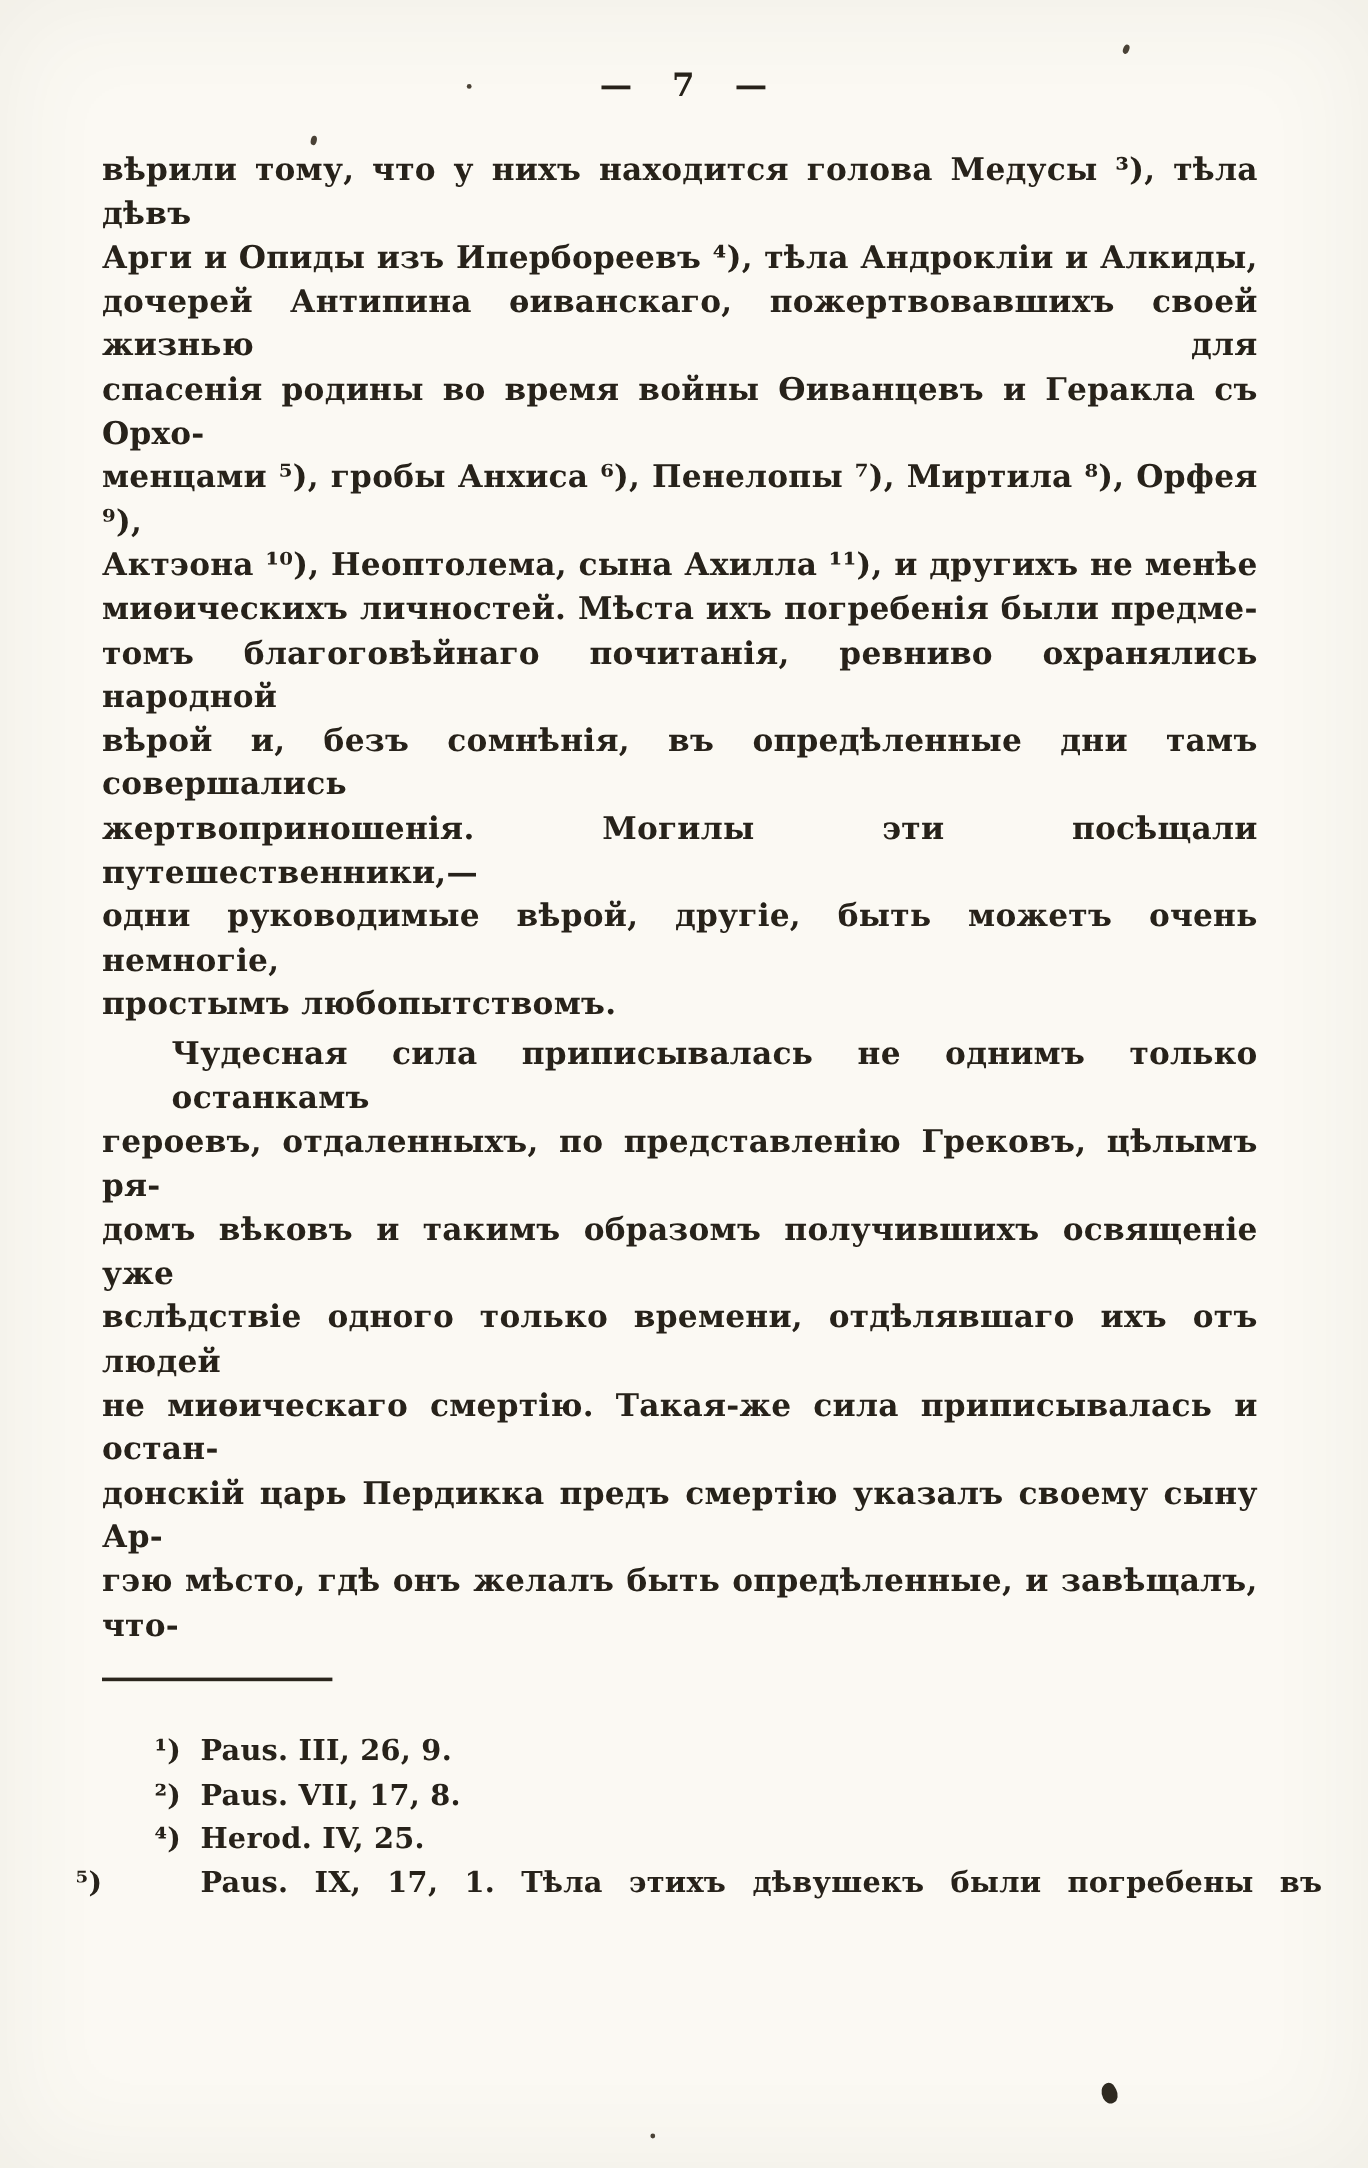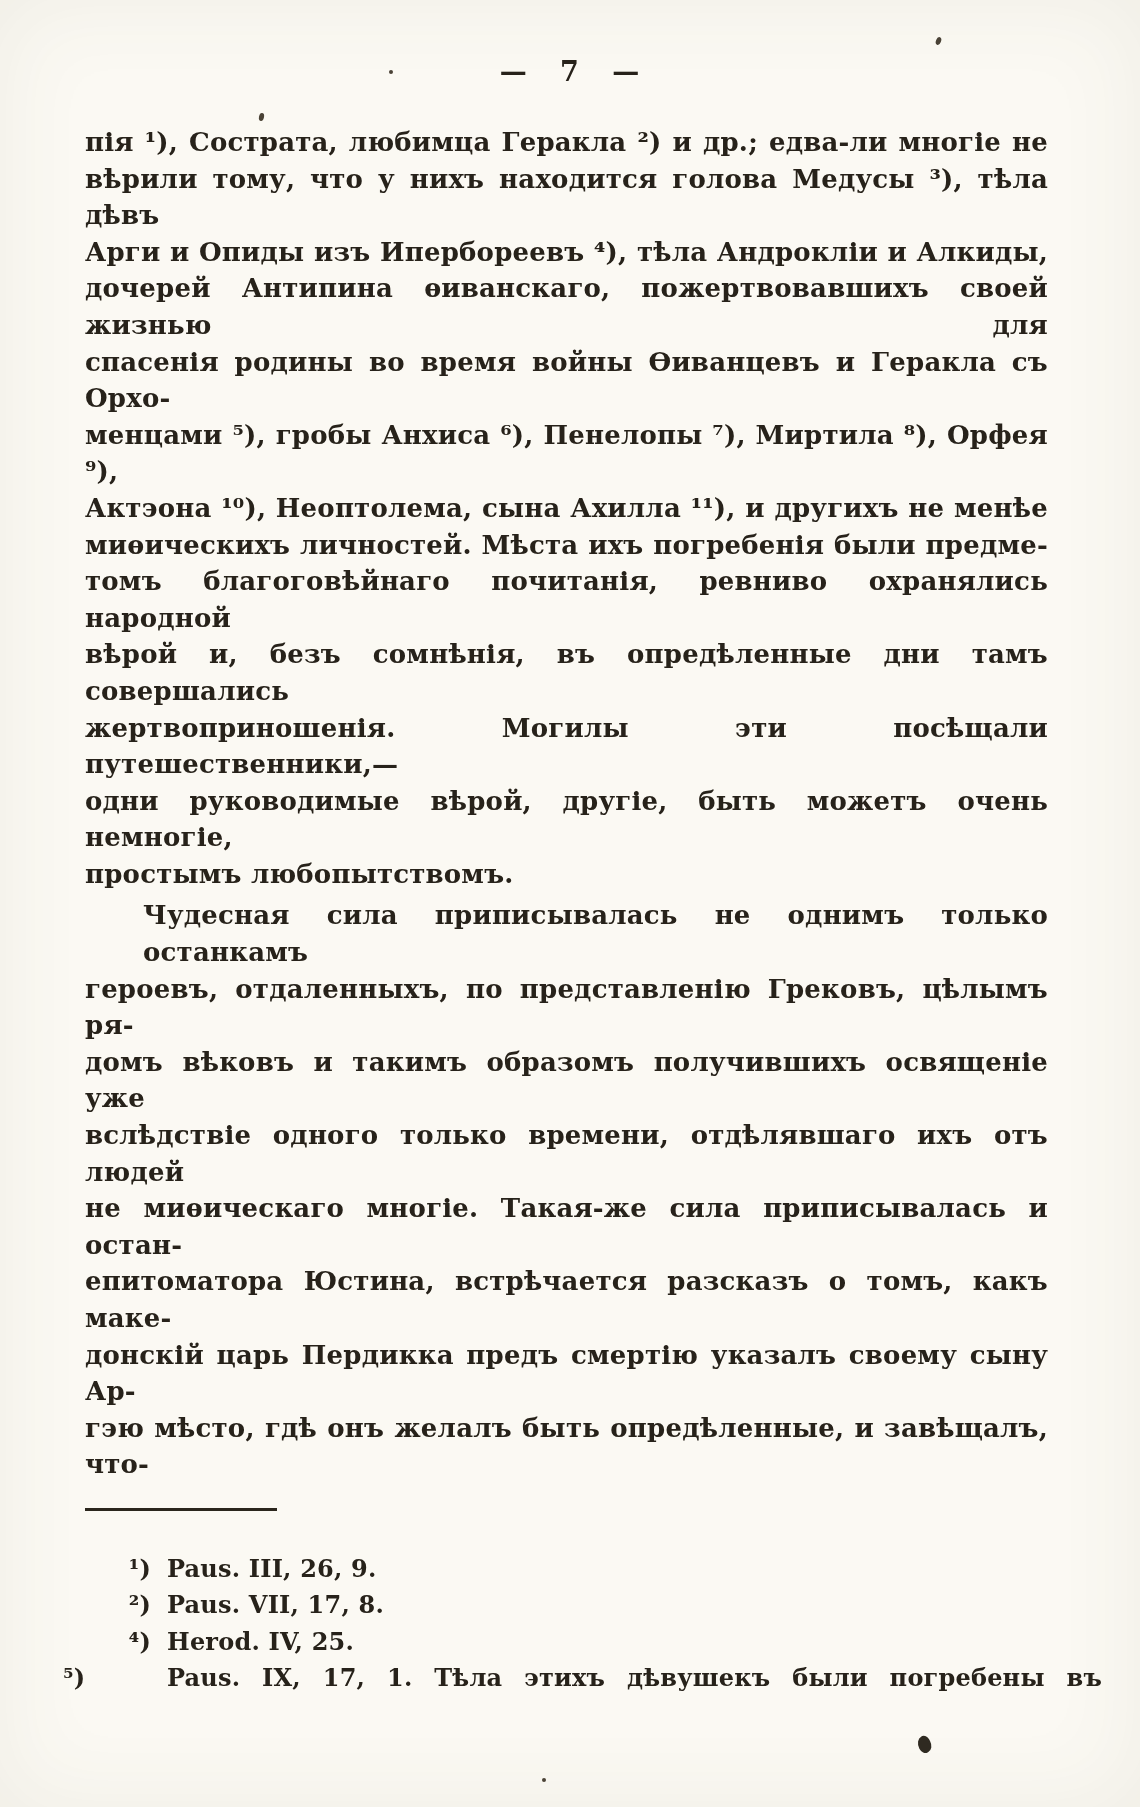--- a/index.html
+++ b/index.html
@@ -60,41 +60,39 @@
 </style>
 </head>
 <body>
 
 <div class="page">
 
   <div class="page-number">— 7 —</div>
 
   <div class="body-text">
     <div class="para">
-      <div class="tline">пія ¹), Сострата, любимца Геракла ²) и др.; едва-ли многіе не</div>
       <div class="tline">вѣрили тому, что у нихъ находится голова Медусы ³), тѣла дѣвъ</div>
       <div class="tline">Арги и Опиды изъ Ипербореевъ ⁴), тѣла Андрокліи и Алкиды,</div>
       <div class="tline">дочерей Антипина ѳиванскаго, пожертвовавшихъ своей жизнью для</div>
       <div class="tline">спасенія родины во время войны Ѳиванцевъ и Геракла съ Орхо-</div>
       <div class="tline">менцами ⁵), гробы Анхиса ⁶), Пенелопы ⁷), Миртила ⁸), Орфея ⁹),</div>
       <div class="tline">Актэона ¹⁰), Неоптолема, сына Ахилла ¹¹), и другихъ не менѣе</div>
       <div class="tline">миѳическихъ личностей.  Мѣста ихъ погребенія были предме-</div>
       <div class="tline">томъ благоговѣйнаго почитанія, ревниво охранялись народной</div>
       <div class="tline">вѣрой и, безъ сомнѣнія, въ опредѣленные дни тамъ совершались</div>
       <div class="tline">жертвоприношенія.  Могилы эти посѣщали путешественники,—</div>
       <div class="tline">одни руководимые вѣрой, другіе, быть можетъ очень немногіе,</div>
       <div class="tline last">простымъ любопытствомъ.</div>
     </div>
     <div class="para">
       <div class="tline indent">Чудесная сила приписывалась не однимъ только останкамъ</div>
       <div class="tline">героевъ, отдаленныхъ, по представленію Грековъ, цѣлымъ ря-</div>
       <div class="tline">домъ вѣковъ и такимъ образомъ получившихъ освященіе уже</div>
       <div class="tline">вслѣдствіе одного только времени, отдѣлявшаго ихъ отъ людей</div>
-      <div class="tline">не миѳическаго многіе.  Такая-же сила приписывалась и остан-</div>
-      <div class="tline">епитоматора Юстина, встрѣчается разсказъ о томъ, какъ маке-</div>
+      <div class="tline">не миѳическаго смертію.  Такая-же сила приписывалась и остан-</div>
       <div class="tline">донскій царь Пердикка предъ смертію указалъ своему сыну Ар-</div>
       <div class="tline">гэю мѣсто, гдѣ онъ желалъ быть опредѣленные, и завѣщалъ, что-</div>
     </div>
   </div>
 
   <div class="footnote-rule"></div>
 
   <div class="footnotes">
 
     <div class="fn"><span class="fn-marker">¹)</span><span class="fn-text">Paus. III, 26, 9.</span></div>

